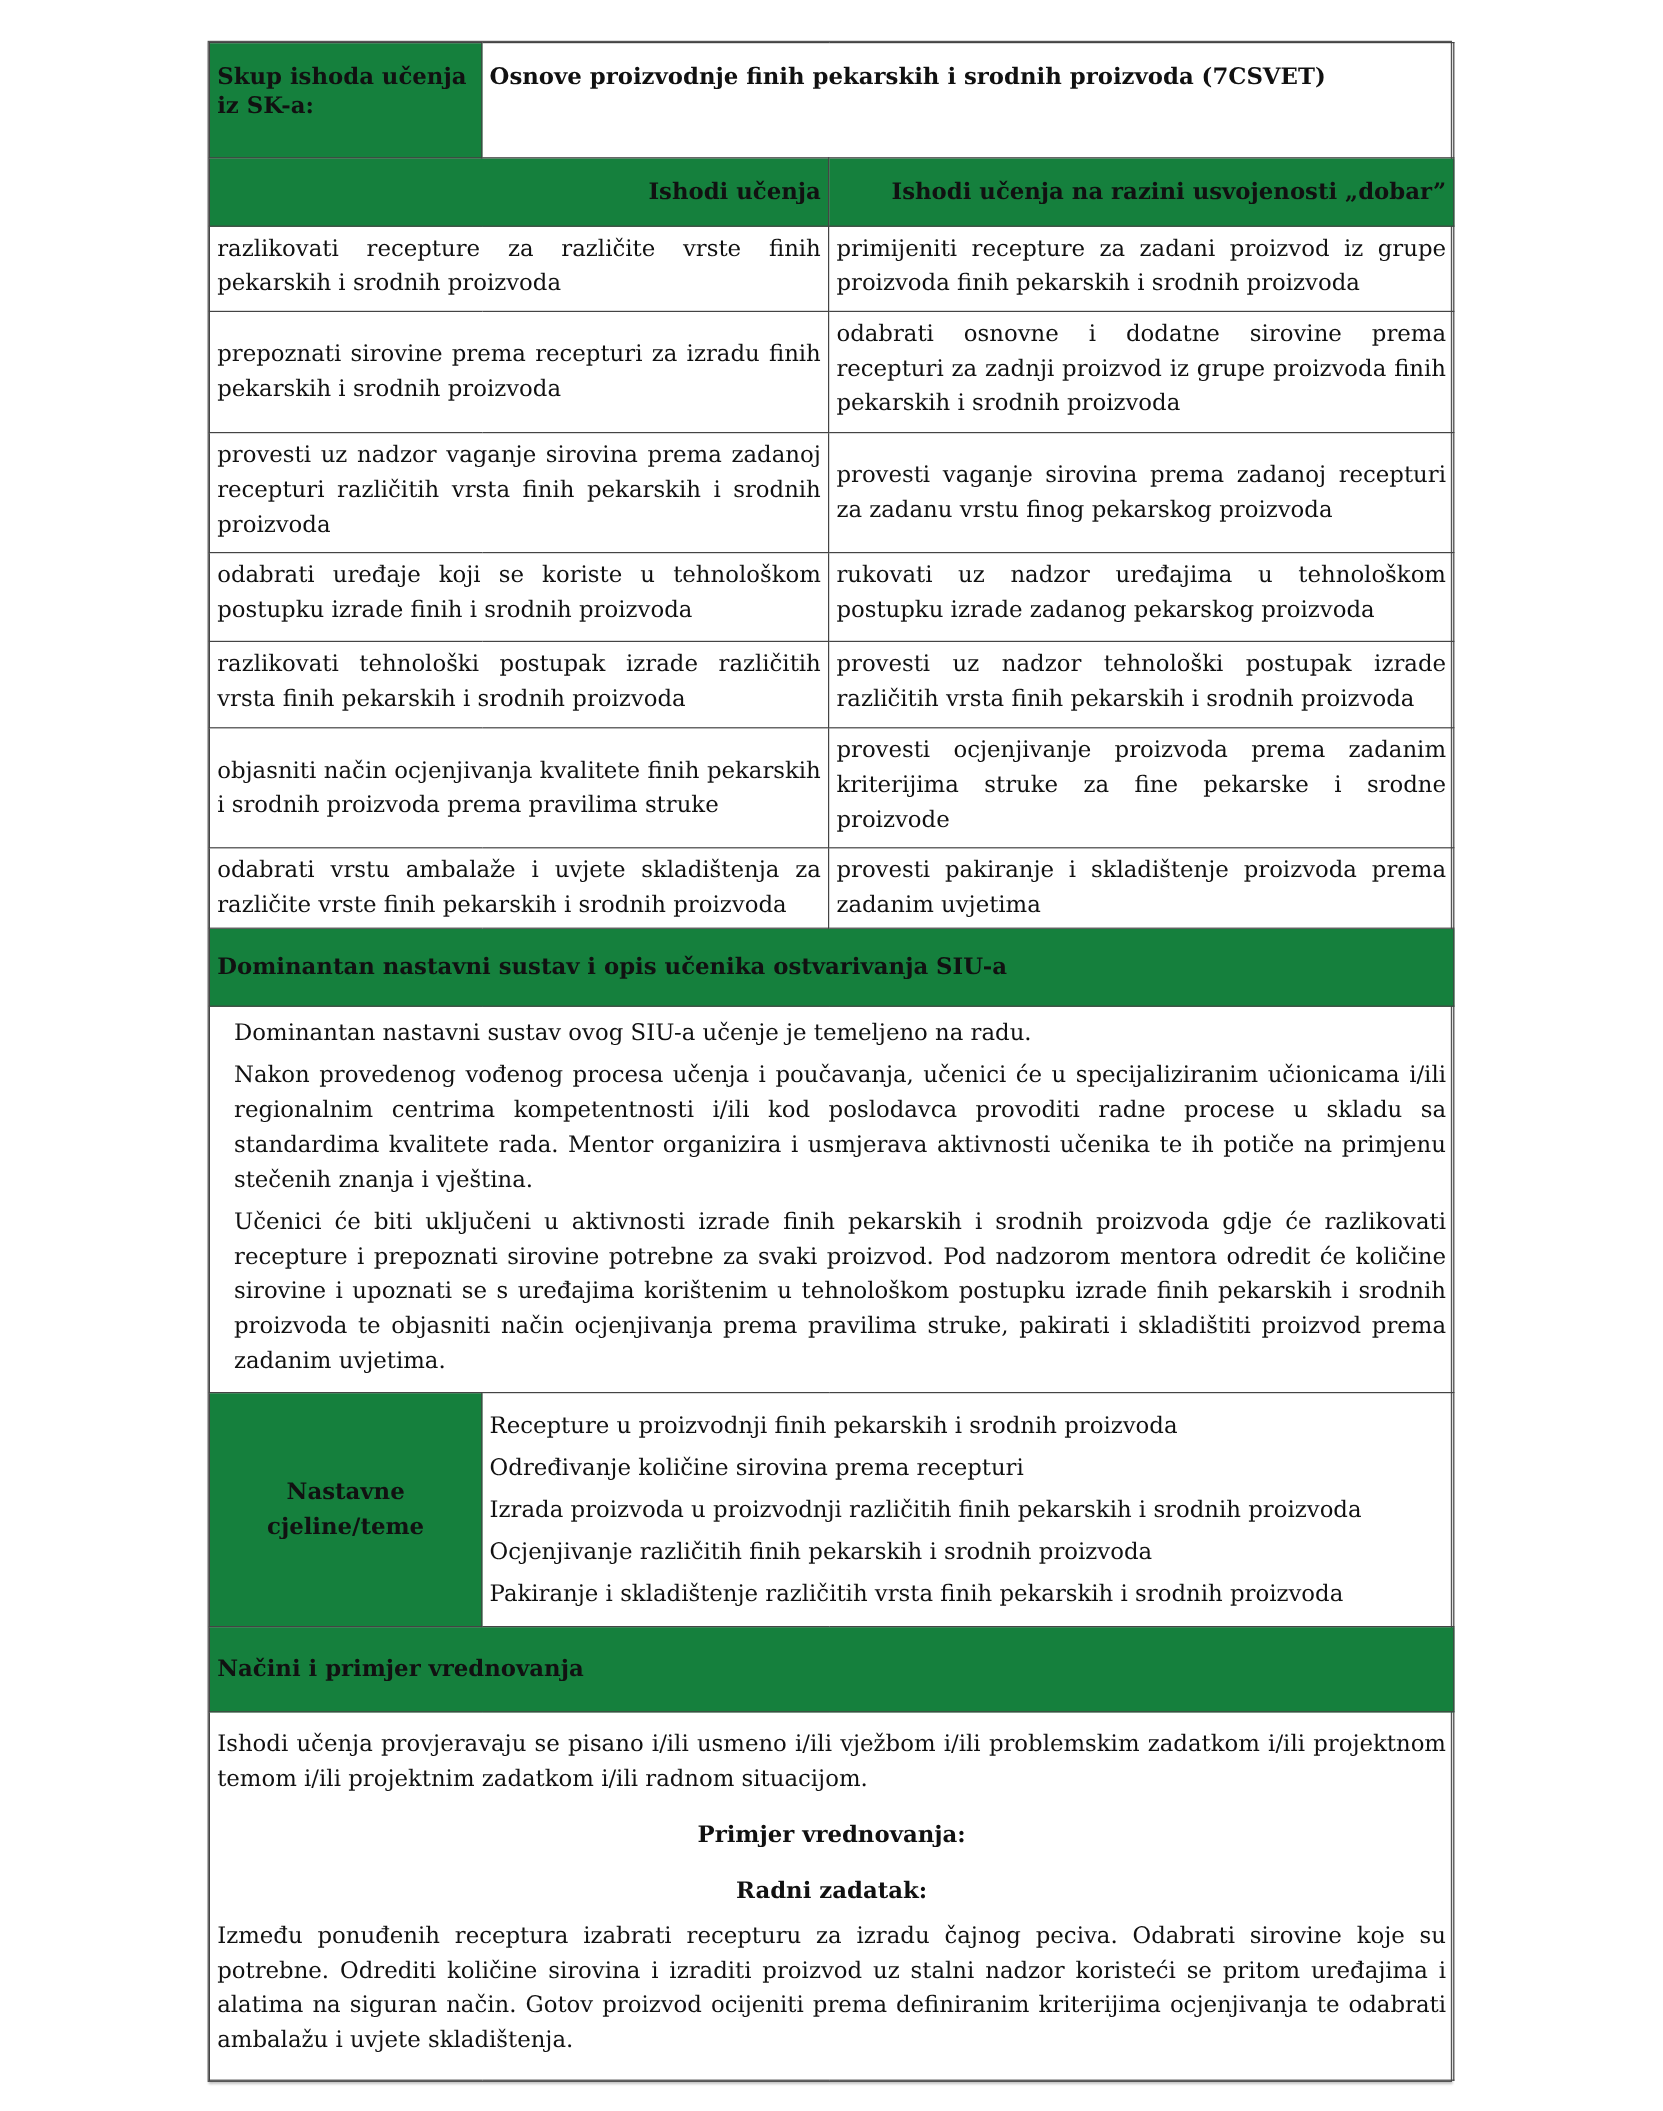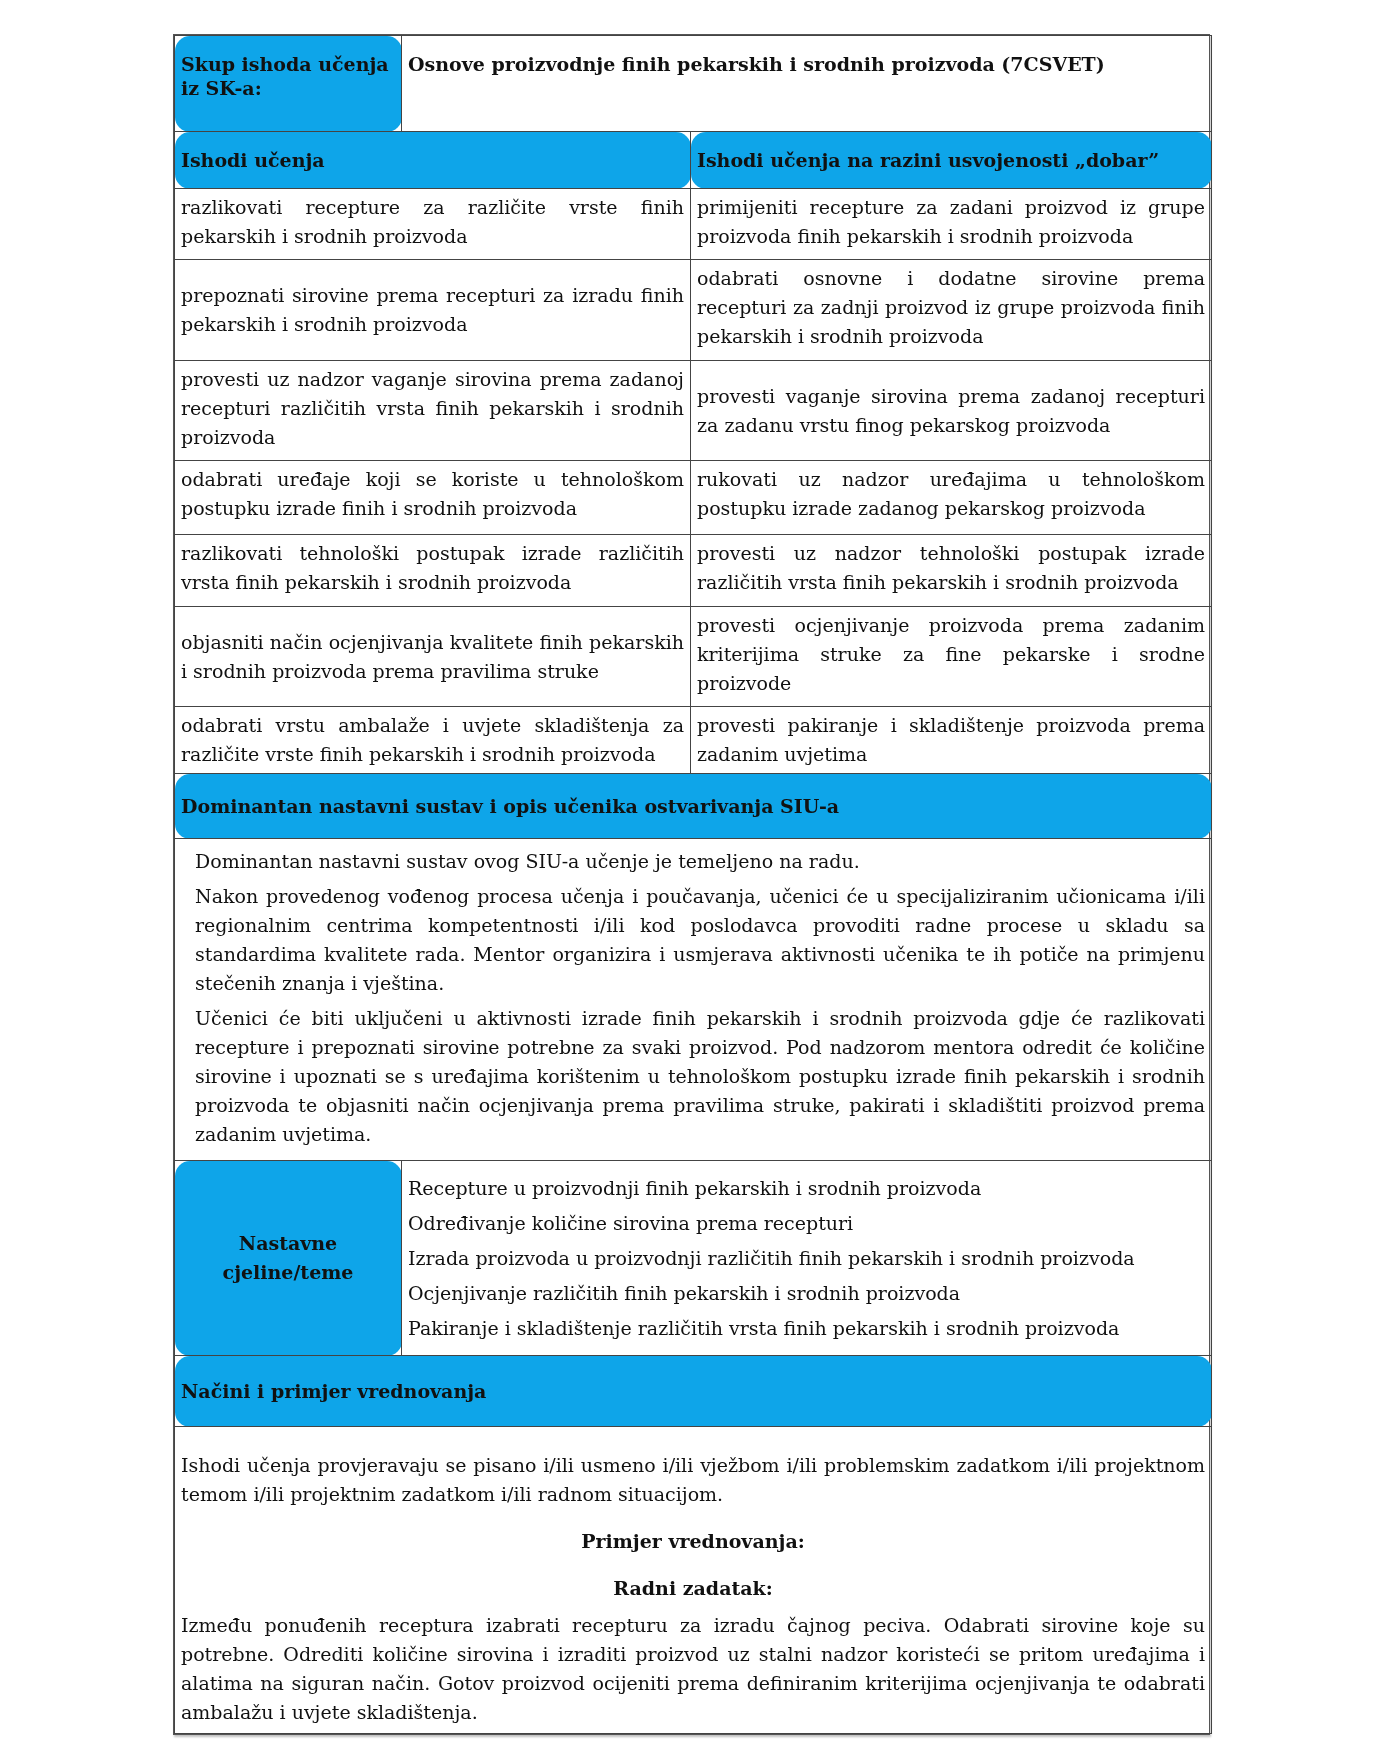--- a/index.html
+++ b/index.html
@@ -4,23 +4,23 @@
 <style>
   html, body { margin:0; padding:0; background:#ffffff; }
   body { width:1386px; height:1759px; position:relative; overflow:hidden;
          font-family:"DejaVu Serif", "Liberation Serif", serif; color:#111; }
   .doc { position:absolute; left:173px; top:34px; width:1037px;
          border:1.5px solid #555; box-sizing:border-box;
          box-shadow: 1px 2px 2px rgba(0,0,0,0.25); }
   table { border-collapse:collapse; width:100%; table-layout:fixed; }
   td { border:1.5px solid #444; vertical-align:top; padding:4px 6px;
        font-size:19px; line-height:29px; }
-  .blue { background:#0ea5e9;border-radius:15px; }
+  .blue { background:#15803d; }
   .bold { font-weight:bold;text-align:center; }
-  .center { text-align:left; }
+  .center { text-align:right; }
   .just { text-align:justify; }
   .mid { vertical-align:middle; }
   p { margin:0 0 6px 14px; }
   .title-cell { font-weight:bold; font-size:19px; line-height:24px; padding-top:16px; }
   .hdr { font-weight:bold; height:48px; vertical-align:middle; }
   .sect { font-weight:bold; height:56px; vertical-align:middle; }
   .topics-list div { line-height:35px; }
   .eval p { margin:0 0 18px 0; }
   .eval p.tight { margin:0 0 8px 0; }
 </style>
@@ -98,21 +98,21 @@
         <div>Izrada proizvoda u proizvodnji različitih finih pekarskih i srodnih proizvoda</div>
         <div>Ocjenjivanje različitih finih pekarskih i srodnih proizvoda</div>
         <div>Pakiranje i skladištenje različitih vrsta finih pekarskih i srodnih proizvoda</div>
       </td>
     </tr>
 
     <tr>
       <td colspan="3" class="blue sect" style="height:62px">Načini i primjer vrednovanja</td>
     </tr>
     <tr style="height:307px">
-      <td colspan="3" class="just eval" style="padding-top:24px">
+      <td colspan="3" class="just eval" style="padding-top:12px">
         <p>Ishodi učenja provjeravaju se pisano i/ili usmeno i/ili vježbom i/ili problemskim zadatkom i/ili projektnom temom i/ili projektnim zadatkom i/ili radnom situacijom.</p>
         <p class="bold">Primjer vrednovanja:</p>
         <p class="bold tight">Radni zadatak:</p>
         <p style="margin:0">Između ponuđenih receptura izabrati recepturu za izradu čajnog peciva. Odabrati sirovine koje su potrebne. Odrediti količine sirovina i izraditi proizvod uz stalni nadzor koristeći se pritom uređajima i alatima na siguran način. Gotov proizvod ocijeniti prema definiranim kriterijima ocjenjivanja te odabrati ambalažu i uvjete skladištenja.</p>
       </td>
     </tr>
   </tbody>
     </table>
 </div>
 

